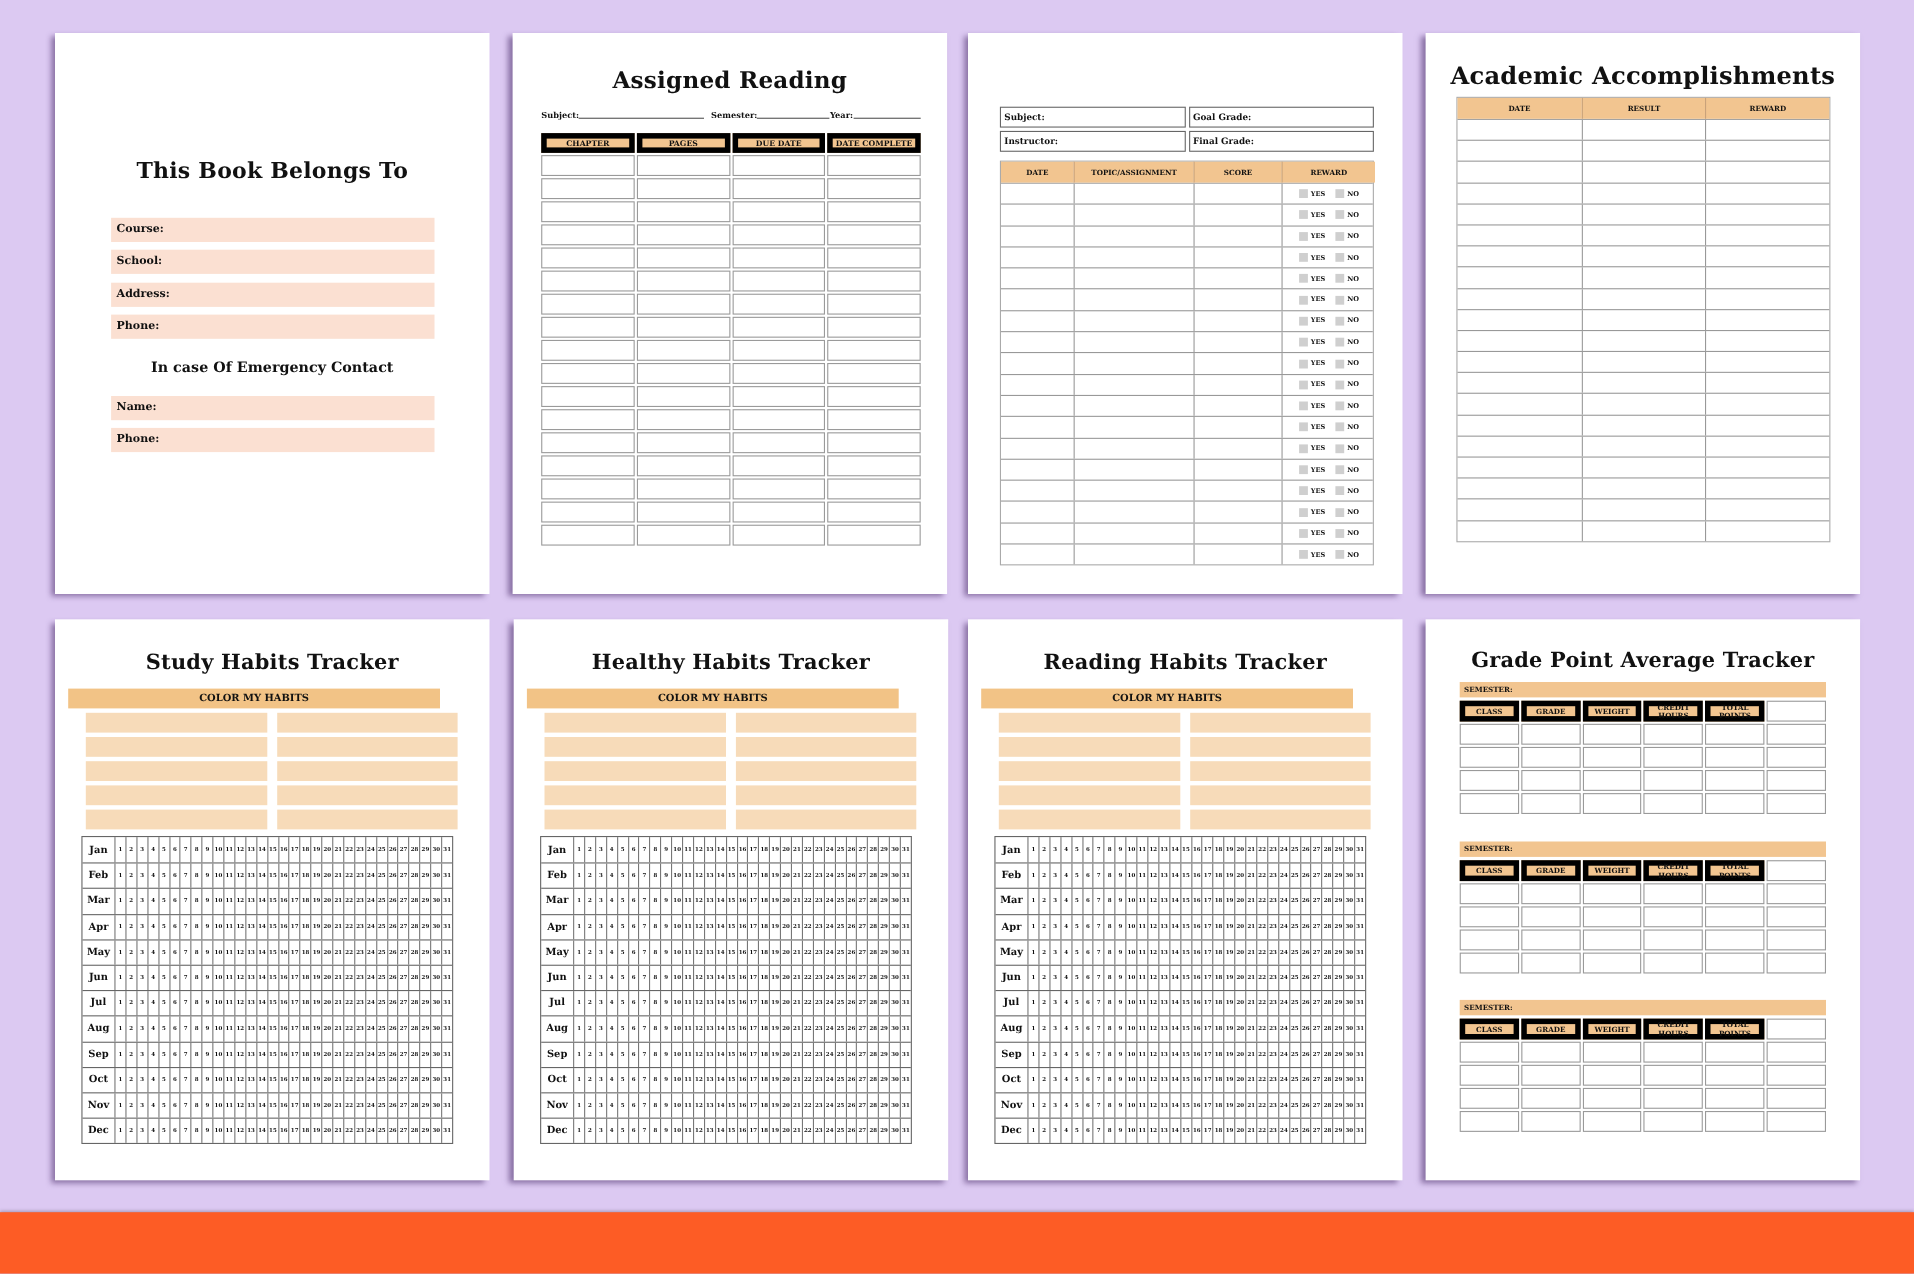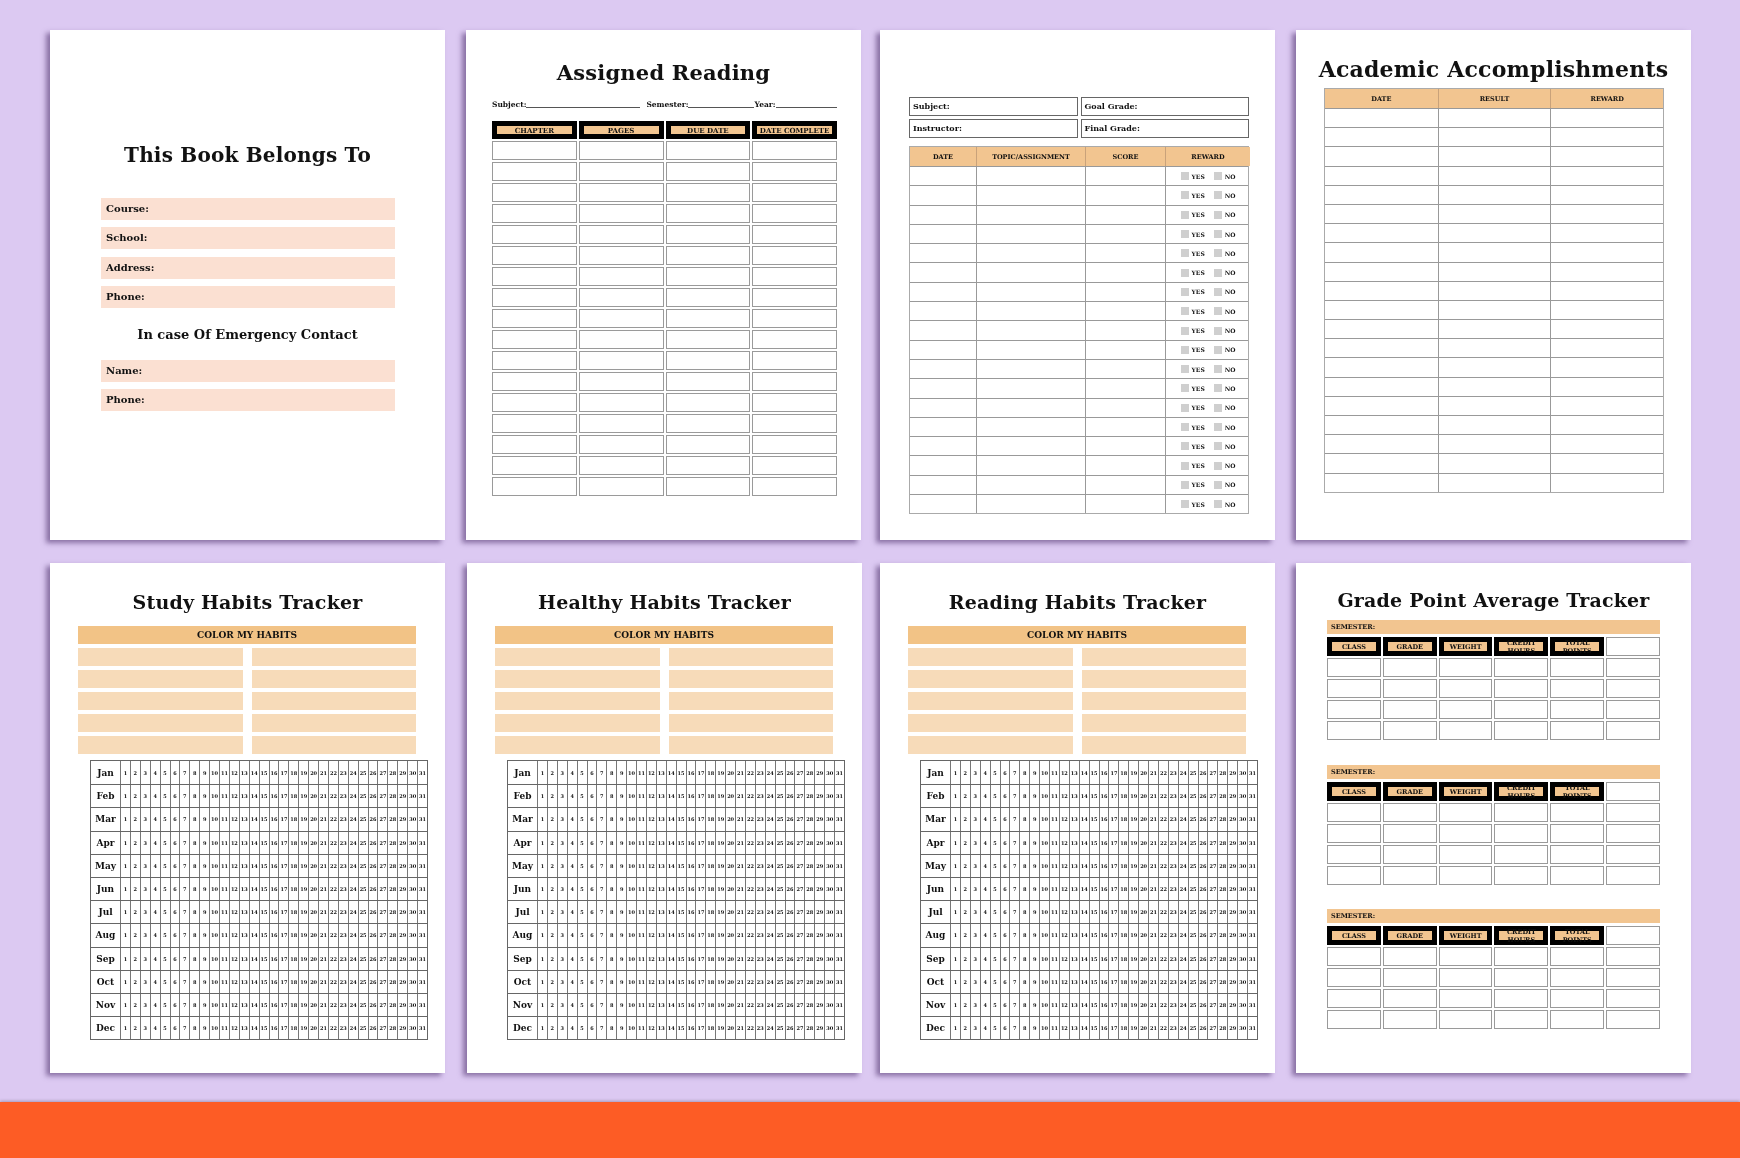--- a/index.html
+++ b/index.html
@@ -44,24 +44,24 @@
   #p4 .title { margin-top: 26px; font-size: 22px; }
   .ac-table { position: absolute; left: 28px; top: 58px; width: 340px; border: 1px solid #aaa; }
   .ac-row { display: grid; grid-template-columns: 1fr 1fr 1fr; height: 19.2px; border-top: 1px solid #999; }
   .ac-row:first-child { border-top: none; height: 19px; }
   .ac-row > div { border-left: 1px solid #999; }
   .ac-row > div:first-child { border-left: none; }
   .ac-row.h > div { background: #f2c590; font-size: 6.5px; font-weight: bold; display: flex; align-items: center; justify-content: center; border-left-color: #c9a27a; }
 
   
   .hab .title { margin-top: 28px; font-size: 19px; }
-  .habit-hdr { position: absolute; left: 28px; top: 63px; width: 338px; height: 18px; background: #f2c386; font-size: 9px; font-weight: bold; text-align: center; line-height: 18px; }
+  .habit-hdr { position: absolute; left: 12px; top: 63px; width: 338px; height: 18px; background: #f2c386; font-size: 9px; font-weight: bold; text-align: center; line-height: 18px; }
   .habit-grid { position: absolute; left: 28px; top: 85px; width: 338px; display: grid; grid-template-columns: 1fr 1fr; column-gap: 9px; row-gap: 4px; }
   .habit-grid div { height: 18px; background: #f7dbb9; }
-  .month-table { position: absolute; left: 40px; top: 197px; width: 338px; border: 1px solid #666; }
+  .month-table { position: absolute; left: 24px; top: 197px; width: 338px; border: 1px solid #666; }
   .m-row { display: grid; grid-template-columns: 29px repeat(31, 1fr); height: 23.2px; border-top: 1px solid #666; }
   .m-row:first-child { border-top: none; }
   .m-row > span { border-left: 1px solid #777; font-size: 5px; display: flex; align-items: center; justify-content: center; font-weight: bold; }
   .m-row > span.m { border-left: none; font-size: 9px; }
 
   
   #p8 .title { margin-top: 26px; font-size: 19px; }
   .gpa-sec { position: absolute; left: 31px; width: 333px; }
   .sem-bar { background: #f2c590; height: 14px; font-size: 6.5px; font-weight: bold; padding-left: 4px; line-height: 14px; margin-bottom: 3px; }
   .gpa-grid { display: grid; grid-template-columns: repeat(6, 1fr); column-gap: 2px; row-gap: 2px; }

